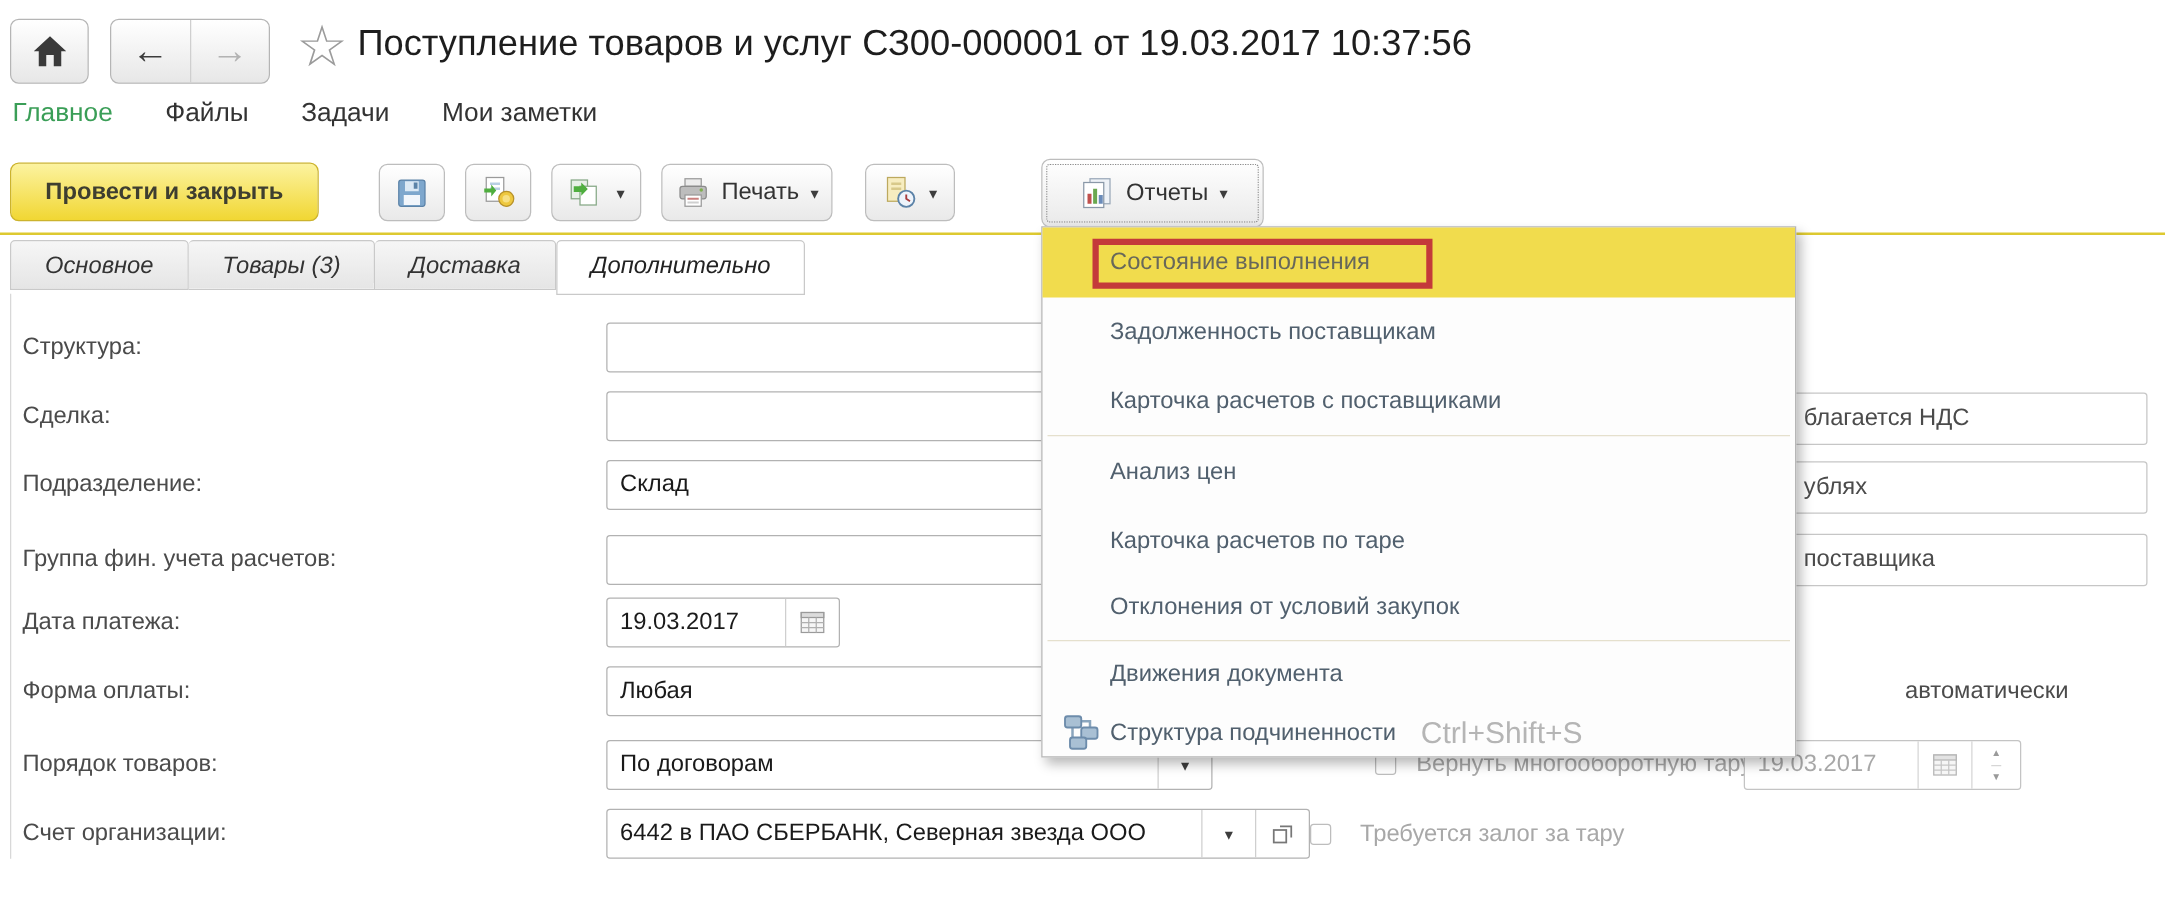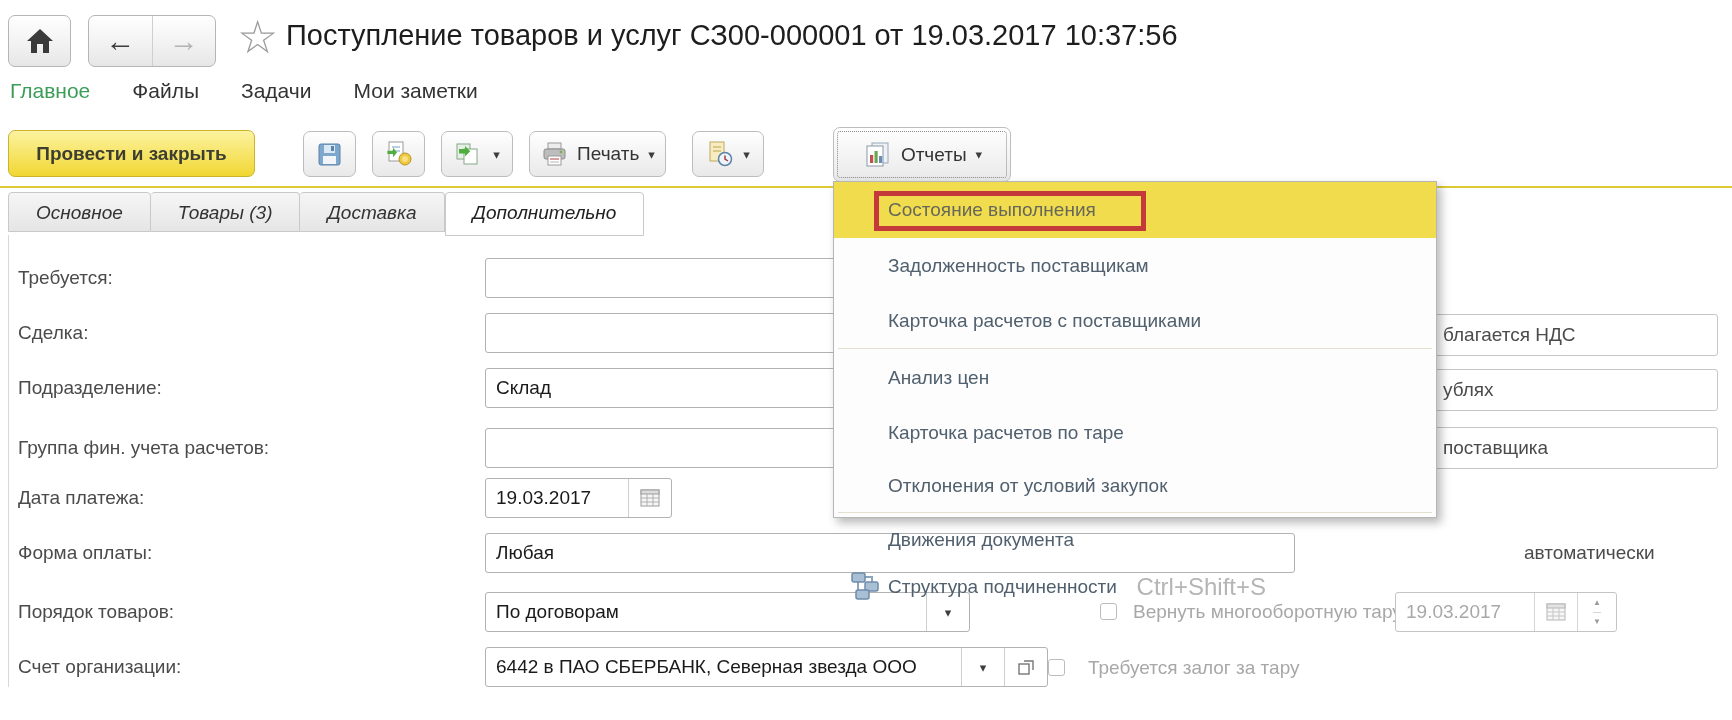--- a/index.html
+++ b/index.html
@@ -75,21 +75,21 @@
   .cblbl{position:absolute;font-size:19px;color:#a8a8a8;white-space:nowrap;z-index:1;}
   .dgrp{position:absolute;left:1395px;top:592px;display:flex;height:40px;border:1px solid #c4c4c4;
         border-radius:3px;background:#fff;box-sizing:border-box;z-index:1;}
   .dgrp .val{display:flex;align-items:center;padding:0 10px;width:138px;font-size:19px;color:#a8a8a8;box-sizing:border-box;}
   .dgrp .seg{border-left:1px solid #d6d6d6;display:flex;align-items:center;justify-content:center;}
   .spin{width:38px;display:flex;flex-direction:column;}
   .spin div{height:19px;display:flex;align-items:center;justify-content:center;font-size:8px;color:#9a9a9a;}
   .spin div:first-child{border-bottom:1px solid #d6d6d6;}
 
   
-  .ddmenu{position:absolute;left:833px;top:181px;width:604px;height:337px;background:#fdfdfd;
+  .ddmenu{position:absolute;left:833px;top:181px;width:604px;height:425px;background:#fdfdfd;
           border:1px solid #b6b6b6;box-shadow:4px 5px 9px rgba(0,0,0,0.28);box-sizing:border-box;z-index:40;text-align:right;}
   .mi{position:absolute;left:0;width:100%;display:flex;align-items:center;font-size:19px;color:#51606e;
       box-sizing:border-box;padding-left:54px;}
   .mi0{top:0;height:56px;background:#f1dc4d;color:#68685a;}
   .mi1{top:56px;height:55px;} .mi2{top:111px;height:55px;}
   .msep{position:absolute;left:4px;width:594px;height:1px;background:#e5e0cd;}
   .ms1{top:166px;} .ms2{top:330px;}
   .mi3{top:169px;height:54px;} .mi4{top:223px;height:55px;} .mi5{top:278px;height:52px;}
   .mi6{top:332px;height:52px;} .mi7{top:384px;height:41px;}
   .redbox{position:absolute;left:40px;top:9px;width:272px;height:40px;border:5px solid #c43a3a;
@@ -195,21 +195,21 @@
   <div class="tabs">
     <div class="tab">Основное</div>
     <div class="tab">Товары (3)</div>
     <div class="tab">Доставка</div>
     <div class="tab active">Дополнительно</div>
   </div>
 
   <div class="leftborder"></div>
 
   <div class="frow fr1">
-    <span class="lbl">Требуется:</span>
+    <span class="lbl">Структура:</span>
     <div class="fld w-long"></div>
   </div>
 
   <div class="frow fr2">
     <span class="lbl">Сделка:</span>
     <div class="fld w-long"></div>
   </div>
 
   <div class="frow fr3">
     <span class="lbl">Подразделение:</span>

